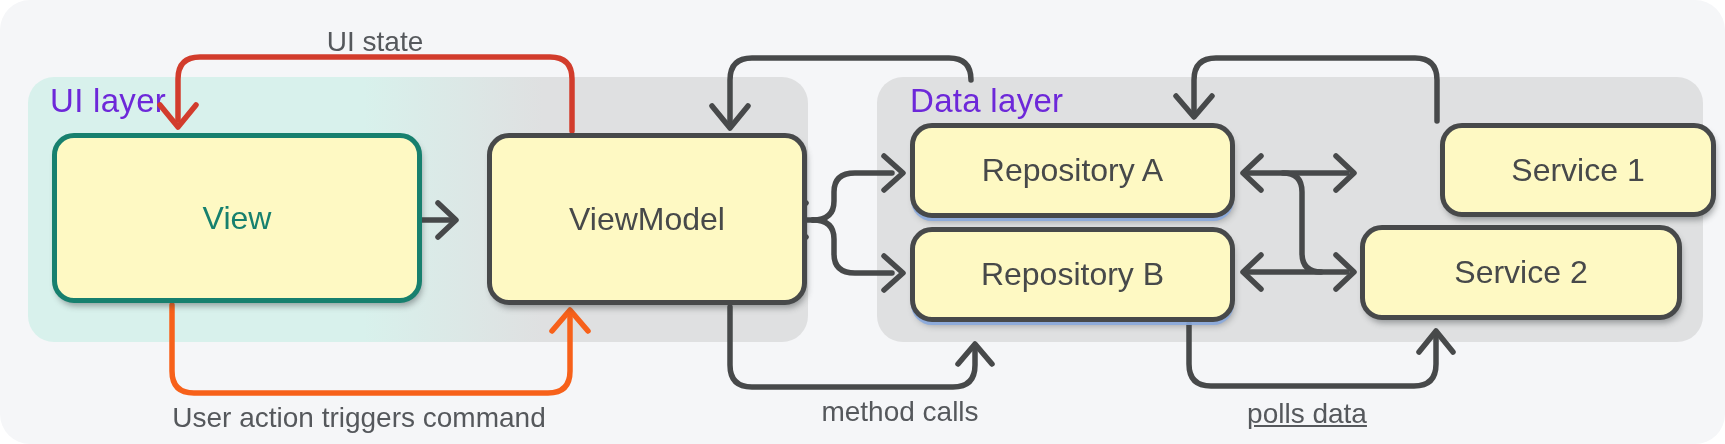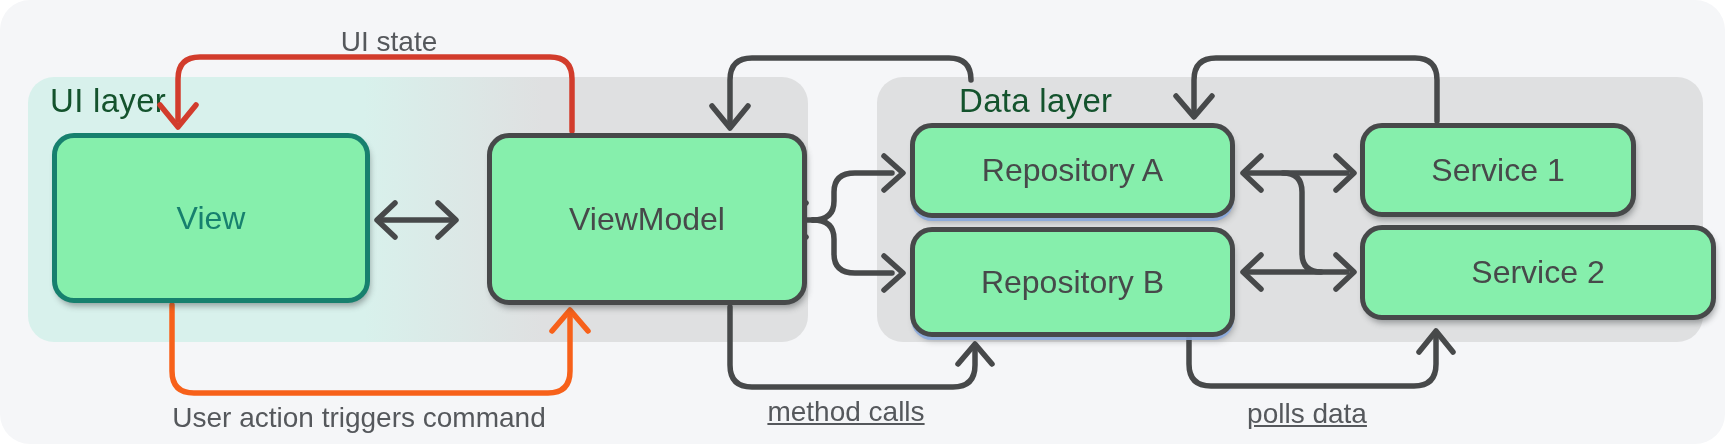--- a/index.html
+++ b/index.html
@@ -12,47 +12,47 @@
     position:absolute;left:0;top:0;width:1725px;height:444px;
     background:#f5f6f8;border-radius:30px;
   }
   .layer-panel{position:absolute;top:77px;height:265px;border-radius:26px;}
   .ui-panel{
     left:28px;width:780px;
     background:linear-gradient(90deg,#d8f1ec 0%,#d8f1ec 43%,#dfe0e1 66%,#dfe0e1 100%);
   }
   .data-panel{left:877px;width:826px;background:#dfe0e1;}
   .layer-label{
-    position:absolute;font-size:33px;color:#14532d;letter-spacing:.3px;white-space:nowrap;
+    position:absolute;font-size:33px;color:#6d28d9;letter-spacing:.3px;white-space:nowrap;
   }
   .ui-layer-label{left:50px;top:82px;}
-  .data-layer-label{left:959px;top:82px;}
+  .data-layer-label{left:910px;top:82px;}
   .box{
-    position:absolute;background:#86efac;border:5px solid #47494a;border-radius:22px;
+    position:absolute;background:#fef9c3;border:5px solid #47494a;border-radius:22px;
     display:flex;align-items:center;justify-content:center;
     font-size:32px;color:#47494a;white-space:nowrap;
     box-shadow:2px 5px 6px -2px rgba(60,64,67,.45);
     box-sizing:border-box;
   }
-  .box-view{left:52px;top:133px;width:318px;height:170px;border-color:#17806e;color:#17806e;}
+  .box-view{left:52px;top:133px;width:370px;height:170px;border-color:#17806e;color:#17806e;}
   .box-viewmodel{left:463px;top:133px;width:320px;height:172px;margin-left:24px;}
   .box-repo-a{left:910px;top:123px;width:325px;height:95px;}
-  .box-repo-b{left:910px;top:227px;width:325px;height:110px;justify-content:center;}
+  .box-repo-b{left:910px;top:227px;width:325px;height:95px;justify-content:center;}
   .repo-glow{box-shadow:0 4px 0 -1px rgba(138,170,222,.9),2px 6px 6px -2px rgba(60,64,67,.35);}
-  .box-service-1{left:1360px;top:123px;width:276px;height:94px;}
-  .box-service-2{left:1360px;top:225px;width:356px;height:95px;}
+  .box-service-1{left:1440px;top:123px;width:276px;height:94px;}
+  .box-service-2{left:1360px;top:225px;width:322px;height:95px;}
   .arrow-label{
     position:absolute;font-size:28px;color:#55585c;white-space:nowrap;
     transform:translateX(-50%);
   }
-  .lbl-ui-state{left:375px;top:26px;margin-left:14px;}
+  .lbl-ui-state{left:375px;top:26px;}
   .lbl-domain-models{left:850px;top:30px;}
   .lbl-api-models{left:1313px;top:30px;}
   .lbl-user-action{left:359px;top:402px;}
-  .lbl-method-calls{left:846px;top:396px;text-decoration:underline;}
+  .lbl-method-calls{left:900px;top:396px;}
   .lbl-polls-data{left:1307px;top:398px;text-decoration:underline;}
   svg.wires{position:absolute;left:0;top:0;pointer-events:none;}
   svg.wires path{fill:none;stroke-width:5.5;stroke-linecap:round;stroke-linejoin:round;}
 </style>
 </head>
 <body>
 
 <div class="stage">
   <div class="main-panel"></div>
 

